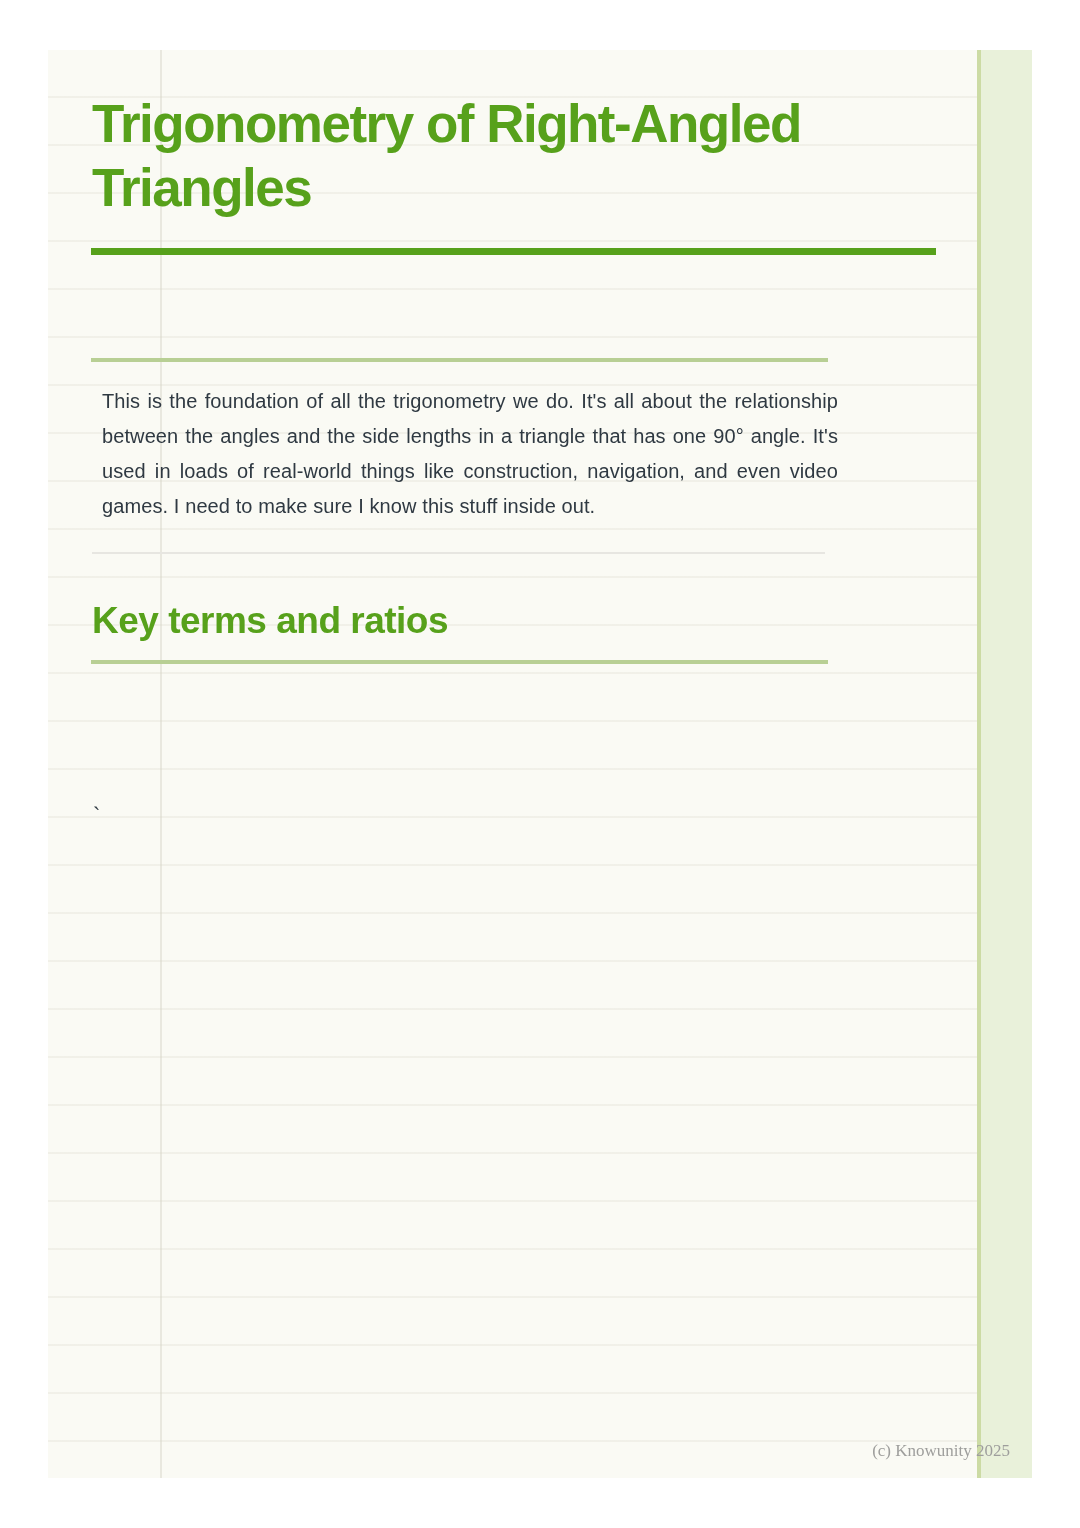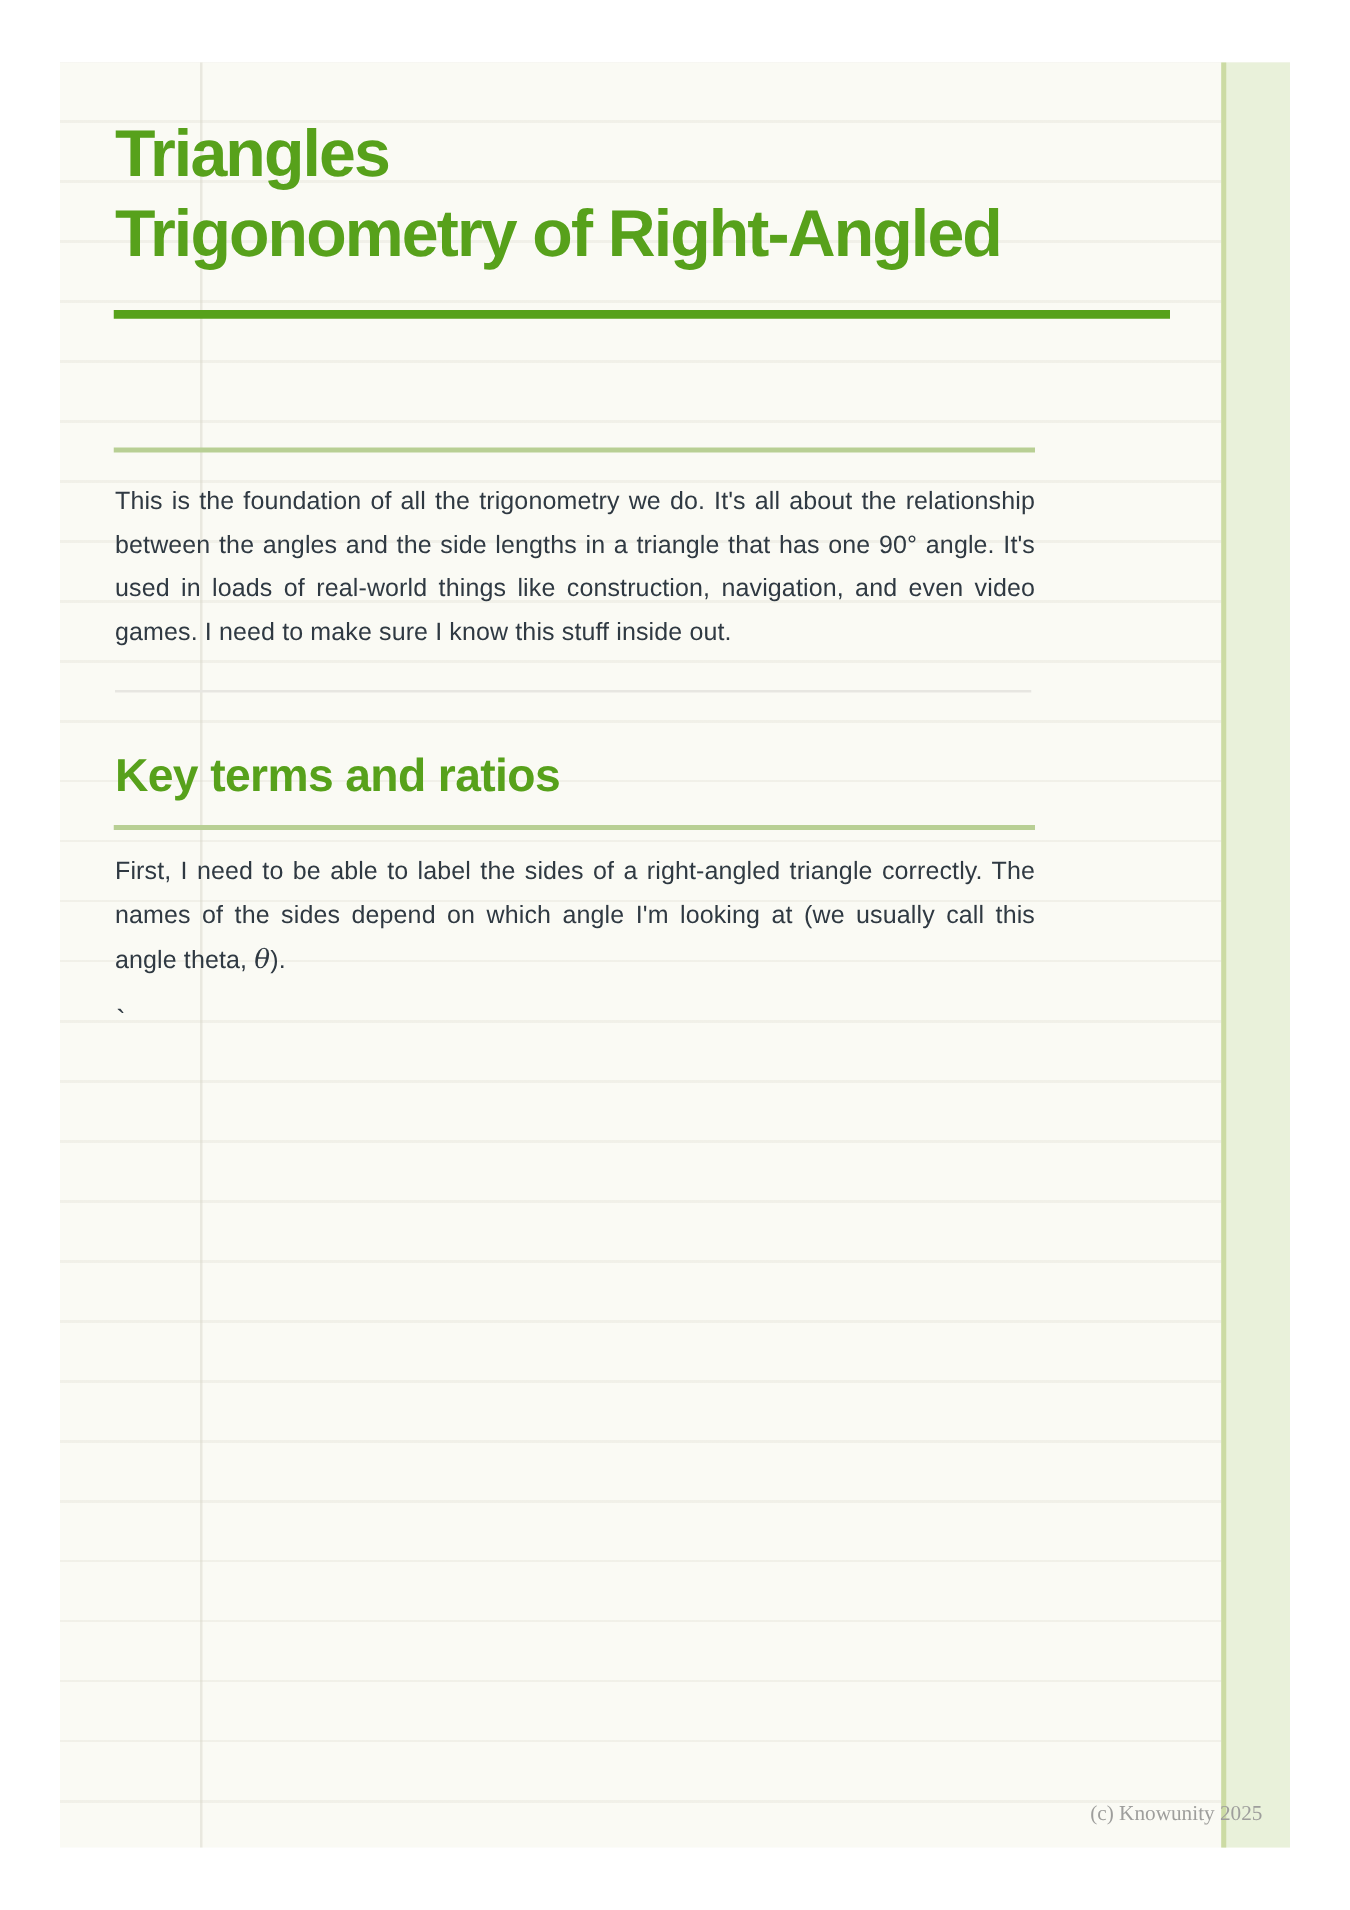--- a/index.html
+++ b/index.html
@@ -105,21 +105,21 @@
     left: 44px;
     width: 736px;
     margin: 0;
     font-size: 20px;
     line-height: 35px;
     letter-spacing: 0.1px;
     color: #2F3942;
     text-align: justify;
     z-index: 3;
   }
-  .p1 { top: 334px; }
+  .p1 { top: 334px; margin-left: 10px; }
   .p2 { top: 630px; }
   .theta {
     font-family: "DejaVu Serif", serif;
     font-style: italic;
     font-size: 21px;
   }
   .stray {
     position: absolute;
     left: 45px;
     top: 748px;
@@ -141,30 +141,29 @@
 </style>
 </head>
 <body>
 
 <div class="page">
   <div class="ruling"></div>
   <div class="margin-line"></div>
   <div class="stripe"></div>
 
   <h1 class="title">
+    <span class="tl">Trigonometry of Right-Angled</span>
     <span class="tl">Triangles</span>
-    <span class="tl">Trigonometry of Right-Angled</span>
   </h1>
   <div class="title-rule"></div>
 
   <div class="hr-light u1"></div>
   <p class="body p1">This is the foundation of all the trigonometry we do. It's all about the relationship between the angles and the side lengths in a triangle that has one 90° angle. It's used in loads of real-world things like construction, navigation, and even video games. I need to make sure I know this stuff inside out.</p>
 
   <div class="divider" style="position:absolute; left:44px; top:502px; width:733px; height:2px; background:#E7E6E1; z-index:3;"></div>
 
   <h2 class="h2 s2">Key terms and ratios</h2>
   <div class="hr-light u2"></div>
-  <p class="body p2"><span>First, I need to be able to label the sides of a right-angled triangle correctly. The names of the sides depend on which angle I'm looking at (we usually call this angle theta, </span><span class="theta">θ</span><span>).</span></p>
 
   <div class="stray">`</div>
 
   <div class="footer">(c) Knowunity 2025</div>
 </div>
 
 </body></html>

